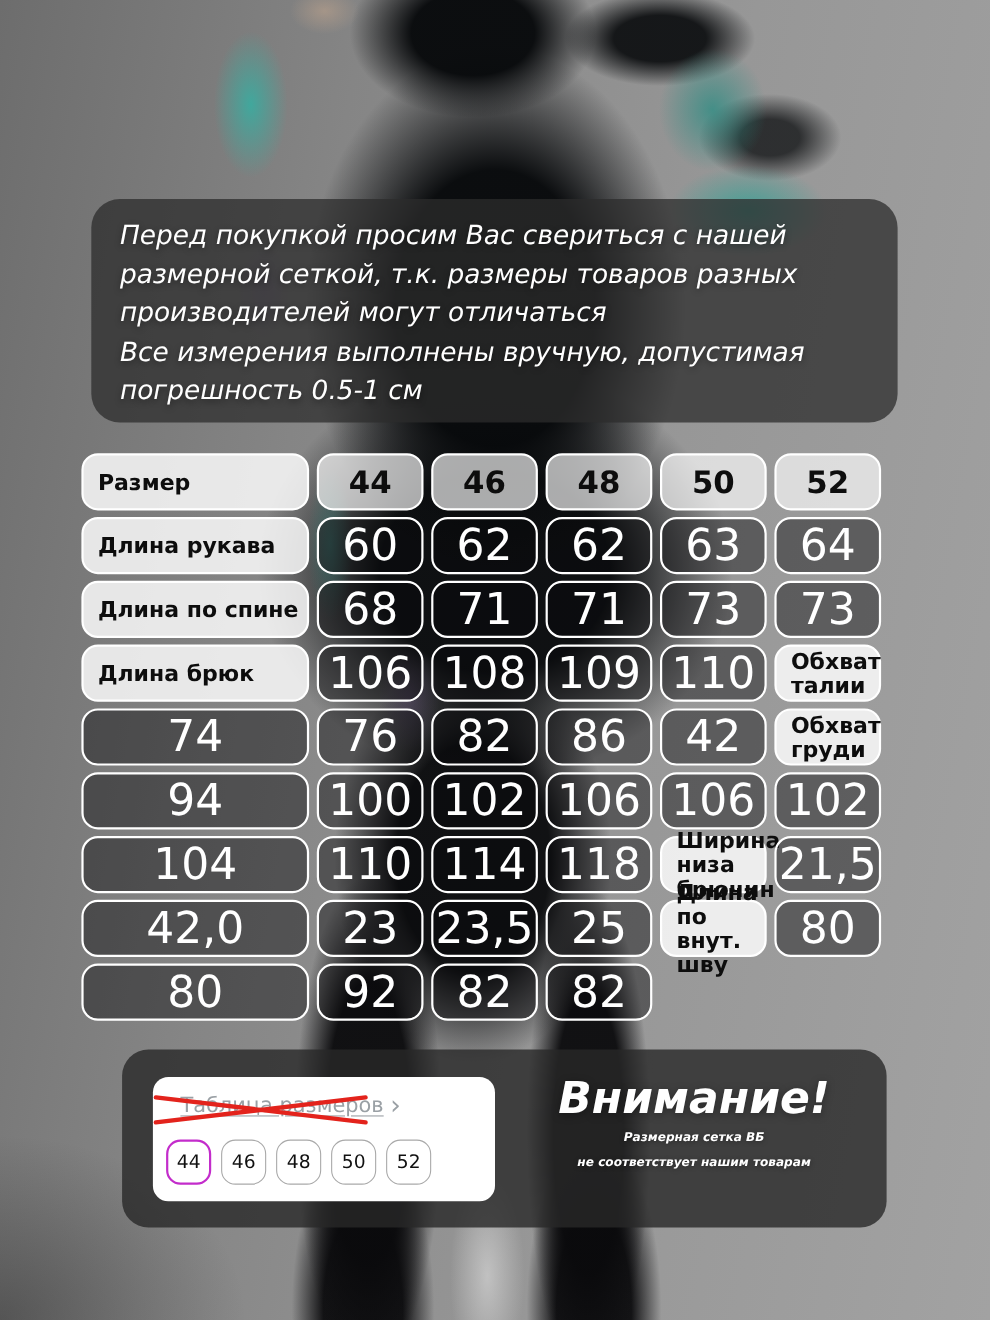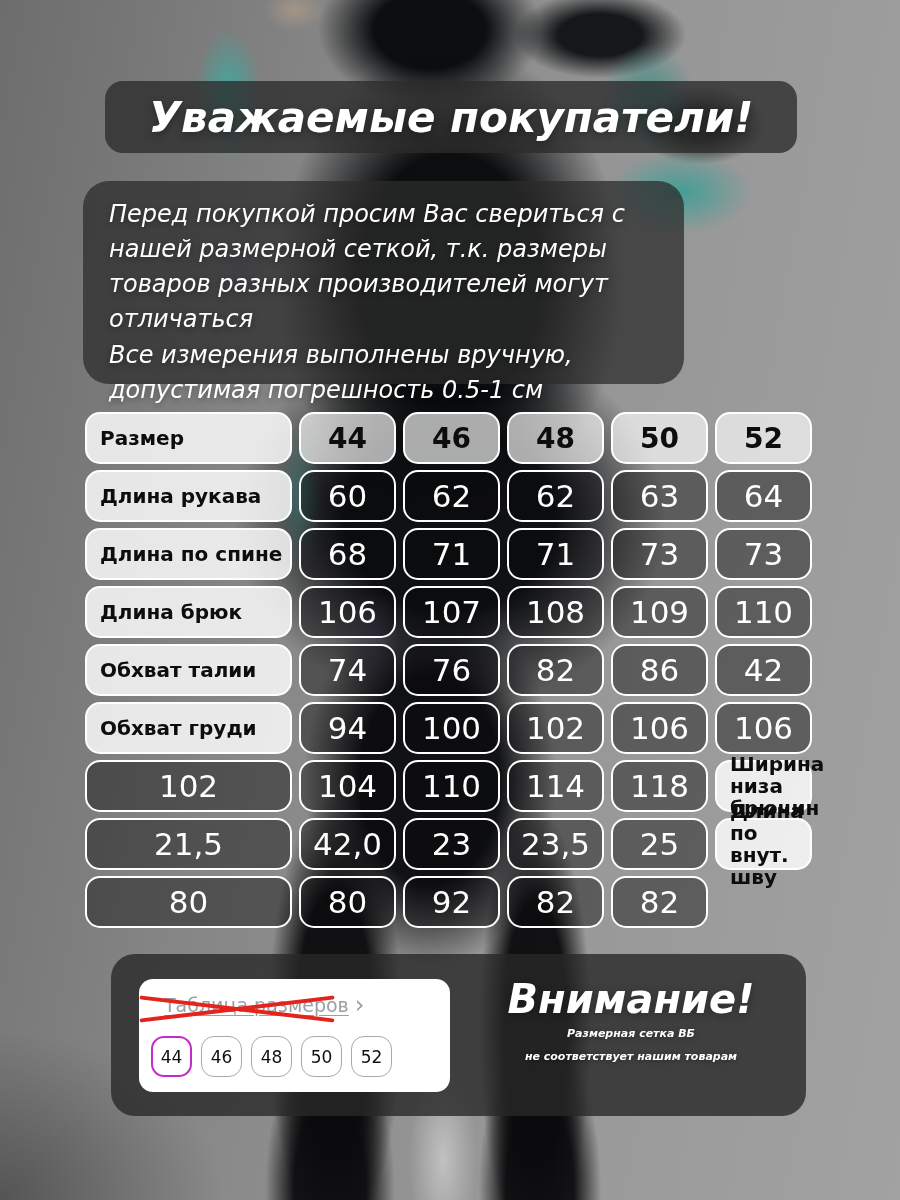--- a/index.html
+++ b/index.html
@@ -28,36 +28,36 @@
       radial-gradient(ellipse 85px 220px at 540px 1190px, rgba(12,12,14,.95) 40%, rgba(12,12,14,0) 72%),
       radial-gradient(ellipse 45px 130px at 443px 1160px, rgba(212,212,212,.7), rgba(212,212,212,0) 75%),
       radial-gradient(ellipse 320px 240px at 0px 1200px, rgba(25,25,25,.4), rgba(25,25,25,0) 70%),
       linear-gradient(100deg,#6d6d6d 0%,#858585 30%,#979797 62%,#a2a2a2 100%);}
 
   .banner{position:absolute;left:105px;top:81px;width:692px;height:72px;border-radius:18px;
           background:rgba(44,44,44,.78);display:flex;align-items:center;justify-content:center;}
   .banner span{font-size:42px;font-weight:bold;font-style:italic;color:#fff;
                text-shadow:0 3px 8px rgba(0,0,0,.35);white-space:nowrap;}
 
-  .intro{position:absolute;left:83px;top:181px;width:601px;height:203px;border-radius:26px;
+  .intro{position:absolute;left:83px;top:181px;width:733px;height:203px;border-radius:26px;
          background:rgba(44,44,44,.75);padding:16px 26px;box-sizing:border-box;
          color:#fff;font-style:italic;}
   .intro p{margin:0;font-size:24px;line-height:35px;text-shadow:0 2px 6px rgba(0,0,0,.4);}
   .intro p + p{margin-top:1px;}
 
-  .grid{position:absolute;left:85px;top:412px;display:grid;
+  .grid{position:absolute;left:74px;top:412px;display:grid;
         grid-template-columns:207px repeat(5,97px);grid-auto-rows:52px;
         column-gap:7px;row-gap:6px;}
   .cell{border:2.5px solid #fff;border-radius:15px;box-sizing:border-box;
         display:flex;align-items:center;justify-content:center;}
   .label-cell{background:rgba(255,255,255,.82);justify-content:flex-start;
         padding-left:13px;padding-right:6px;font-weight:bold;font-size:20px;
         line-height:22px;color:#0d0d0d;}
   .size-cell{background:rgba(255,255,255,.66);font-weight:bold;font-size:28px;color:#0d0d0d;}
-  .value-cell{background:rgba(8,8,10,.42);font-size:31px;color:#fff;}
+  .value-cell{background:rgba(8,8,10,.42);font-size:40px;color:#fff;}
 
   .bottom-panel{position:absolute;left:111px;top:954px;width:695px;height:162px;
         border-radius:24px;background:rgba(40,40,40,.8);}
   .size-card{position:absolute;left:28px;top:25px;width:311px;height:113px;
         background:#fff;border-radius:14px;}
   .link-row{position:absolute;left:25px;top:15px;display:flex;align-items:center;gap:6px;}
   .link{font-size:19px;color:#9aa0a5;text-decoration:underline;text-underline-offset:3px;cursor:pointer;}
   .chev{font-size:24px;color:#9aa0a5;line-height:19px;}
   .strike{position:absolute;left:2px;top:16px;width:191px;height:28px;pointer-events:none;}
   .strike i{position:absolute;left:-2px;top:12px;width:196px;height:4px;
@@ -74,23 +74,20 @@
         color:#fff;font-style:italic;font-weight:bold;}
   .att-title{font-size:40px;text-shadow:0 2px 8px rgba(0,0,0,.35);}
   .att-sub{font-size:11px;line-height:23px;text-shadow:0 1px 5px rgba(0,0,0,.35);}
 </style>
 </head>
 <body>
 
 <div class="stage">
   <div class="bg"></div>
 
-  <div class="banner">
-    <span>Уважаемые покупатели!</span>
-  </div>
 
   <div class="intro">
     <p>Перед покупкой просим Вас свериться с нашей размерной сеткой, т.к. размеры товаров разных производителей могут отличаться</p>
     <p>Все измерения выполнены вручную, допустимая погрешность 0.5-1 см</p>
   </div>
 
   <div class="grid" id="size-grid">
       <div class="cell label-cell">Размер</div>
       <div class="cell size-cell">44</div>
       <div class="cell size-cell">46</div>
@@ -104,21 +101,20 @@
       <div class="cell value-cell">63</div>
       <div class="cell value-cell">64</div>
       <div class="cell label-cell">Длина по спине</div>
       <div class="cell value-cell">68</div>
       <div class="cell value-cell">71</div>
       <div class="cell value-cell">71</div>
       <div class="cell value-cell">73</div>
       <div class="cell value-cell">73</div>
       <div class="cell label-cell">Длина брюк</div>
       <div class="cell value-cell">106</div>
-      <div class="cell value-cell">107</div>
       <div class="cell value-cell">108</div>
       <div class="cell value-cell">109</div>
       <div class="cell value-cell">110</div>
       <div class="cell label-cell">Обхват талии</div>
       <div class="cell value-cell">74</div>
       <div class="cell value-cell">76</div>
       <div class="cell value-cell">82</div>
       <div class="cell value-cell">86</div>
       <div class="cell value-cell">42</div>
       <div class="cell label-cell">Обхват груди</div>

